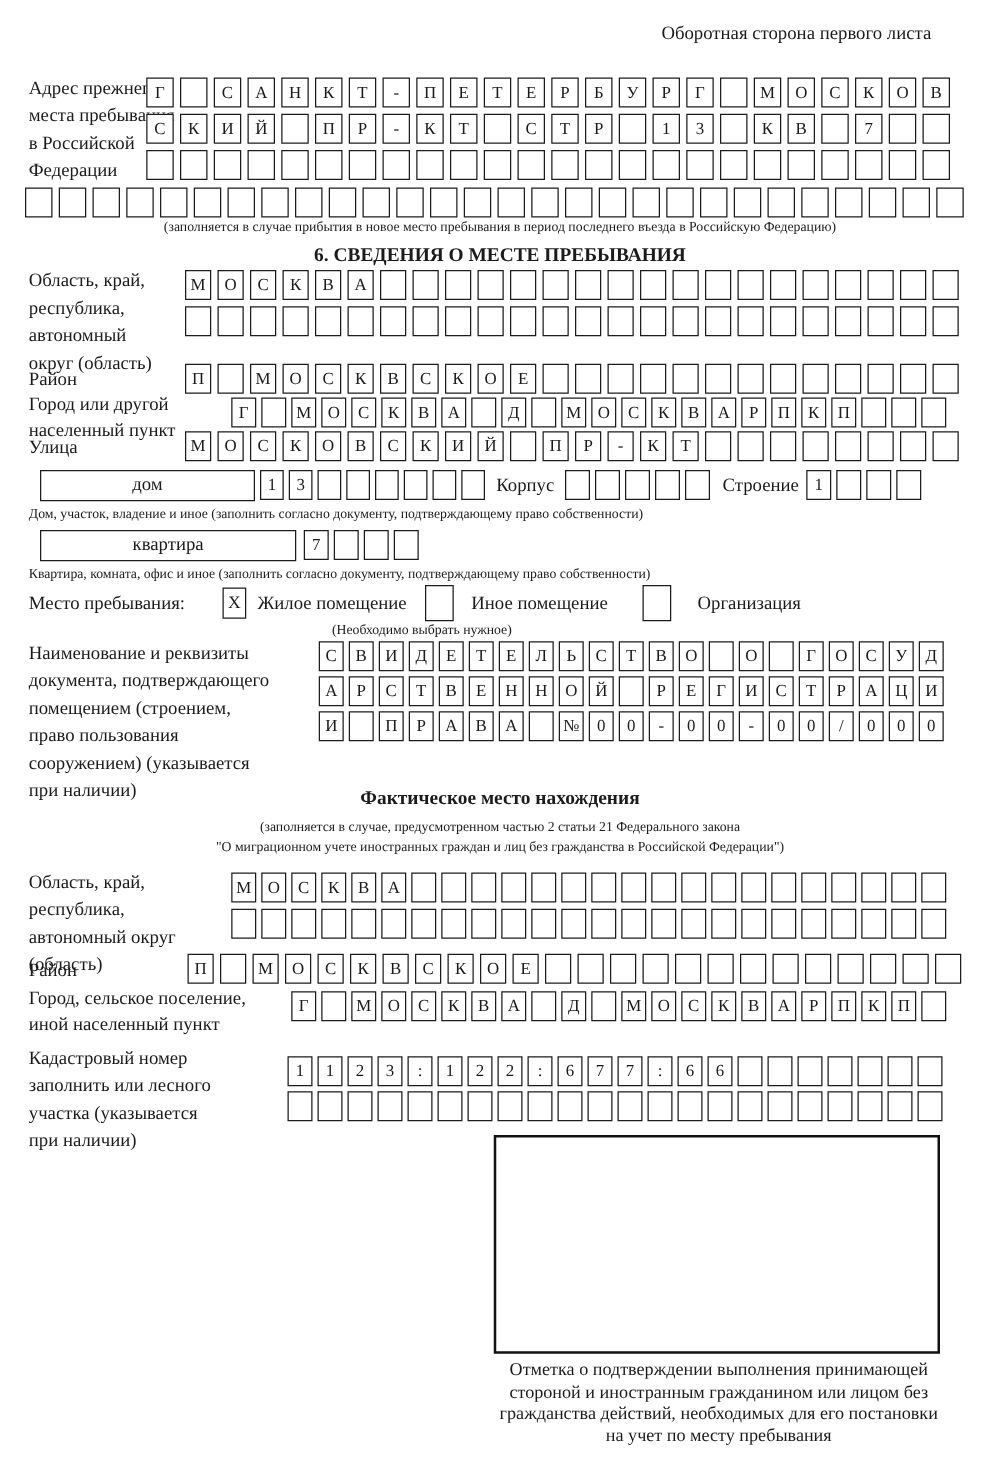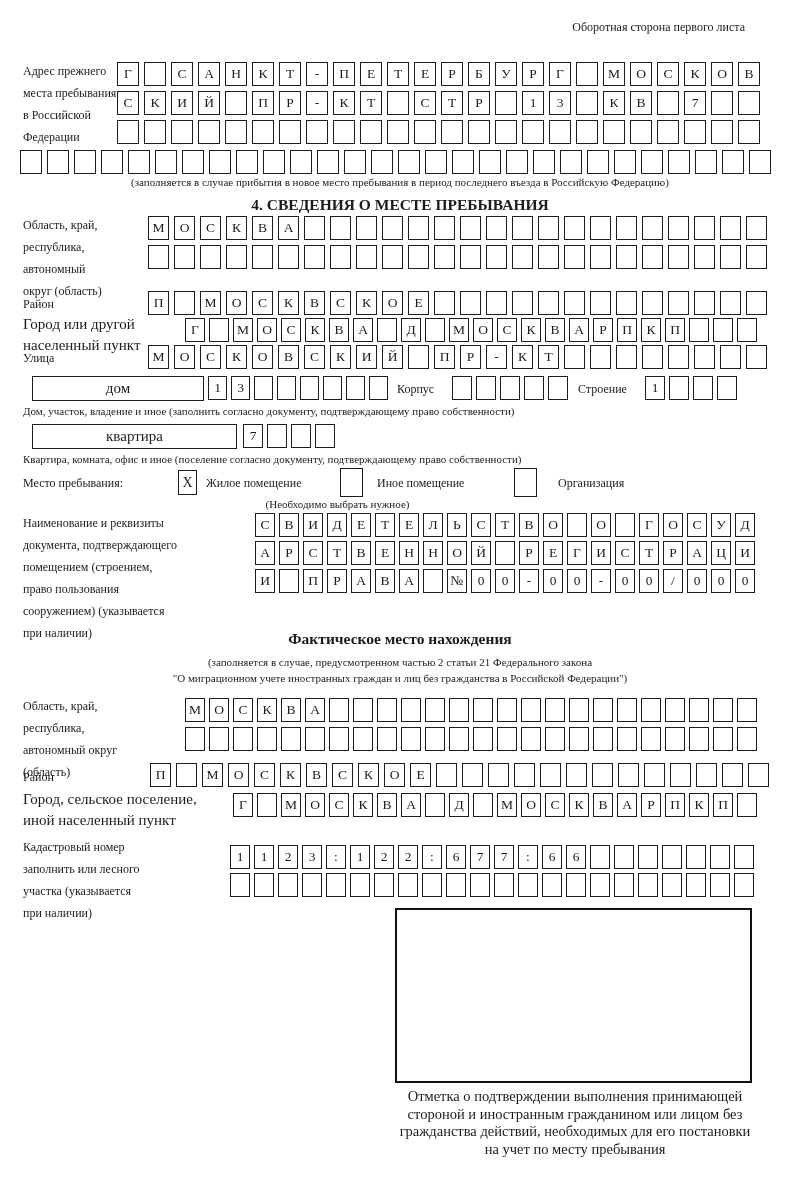--- a/index.html
+++ b/index.html
@@ -2,21 +2,21 @@
 <html lang="ru"><head>
 <meta charset="utf-8">
 <style>
   html,body{margin:0;padding:0;background:#fff;}
   .page{
     position:relative;width:800px;height:1180px;background:#ffffff;
     font-family:"Liberation Serif","DejaVu Serif",serif;color:#1b1b1b;
     overflow:hidden;
   }
   .abs{position:absolute;}
-  .lbl{font-size:12px;line-height:22px;white-space:nowrap;}
+  .lbl{font-size:15px;line-height:22px;white-space:nowrap;}
   .lbl-tight{font-size:15px;line-height:21px;white-space:nowrap;}
   .caption{font-size:11px;white-space:nowrap;}
   .center{text-align:center;width:800px;left:0;}
   .title{font-weight:bold;font-size:15.5px;}
   .cellrow{white-space:nowrap;height:24px;}
   .cell{
     display:inline-block;box-sizing:border-box;height:24px;
     border:1.5px solid #1c1c1c;background:#fff;vertical-align:top;
     text-align:center;font-size:13.5px;line-height:21px;
   }
@@ -47,21 +47,21 @@
     <div class="lbl">места пребывания</div>
     <div class="lbl">в Российской</div>
     <div class="lbl">Федерации</div>
   </div>
   <div class="abs cellrow p27" style="left:117px;top:62px;"><span class="cell">Г</span><span class="cell"></span><span class="cell">С</span><span class="cell">А</span><span class="cell">Н</span><span class="cell">К</span><span class="cell">Т</span><span class="cell">-</span><span class="cell">П</span><span class="cell">Е</span><span class="cell">Т</span><span class="cell">Е</span><span class="cell">Р</span><span class="cell">Б</span><span class="cell">У</span><span class="cell">Р</span><span class="cell">Г</span><span class="cell"></span><span class="cell">М</span><span class="cell">О</span><span class="cell">С</span><span class="cell">К</span><span class="cell">О</span><span class="cell">В</span></div>
   <div class="abs cellrow p27" style="left:117px;top:91px;"><span class="cell">С</span><span class="cell">К</span><span class="cell">И</span><span class="cell">Й</span><span class="cell"></span><span class="cell">П</span><span class="cell">Р</span><span class="cell">-</span><span class="cell">К</span><span class="cell">Т</span><span class="cell"></span><span class="cell">С</span><span class="cell">Т</span><span class="cell">Р</span><span class="cell"></span><span class="cell">1</span><span class="cell">3</span><span class="cell"></span><span class="cell">К</span><span class="cell">В</span><span class="cell"></span><span class="cell">7</span><span class="cell"></span><span class="cell"></span></div>
   <div class="abs cellrow p27" style="left:117px;top:120px;"><span class="cell"></span><span class="cell"></span><span class="cell"></span><span class="cell"></span><span class="cell"></span><span class="cell"></span><span class="cell"></span><span class="cell"></span><span class="cell"></span><span class="cell"></span><span class="cell"></span><span class="cell"></span><span class="cell"></span><span class="cell"></span><span class="cell"></span><span class="cell"></span><span class="cell"></span><span class="cell"></span><span class="cell"></span><span class="cell"></span><span class="cell"></span><span class="cell"></span><span class="cell"></span><span class="cell"></span></div>
   <div class="abs cellrow p27" style="left:20px;top:150px;"><span class="cell"></span><span class="cell"></span><span class="cell"></span><span class="cell"></span><span class="cell"></span><span class="cell"></span><span class="cell"></span><span class="cell"></span><span class="cell"></span><span class="cell"></span><span class="cell"></span><span class="cell"></span><span class="cell"></span><span class="cell"></span><span class="cell"></span><span class="cell"></span><span class="cell"></span><span class="cell"></span><span class="cell"></span><span class="cell"></span><span class="cell"></span><span class="cell"></span><span class="cell"></span><span class="cell"></span><span class="cell"></span><span class="cell"></span><span class="cell"></span><span class="cell"></span></div>
   <div class="abs caption center" style="top:176px;">(заполняется в случае прибытия в новое место пребывания в период последнего въезда в Российскую Федерацию)</div>
 
-  <div class="abs title center" style="top:196px;">4. СВЕДЕНИЯ О МЕСТЕ ПРЕБЫВАНИЯ</div>
+  <div class="abs title center" style="top:196px;">6. СВЕДЕНИЯ О МЕСТЕ ПРЕБЫВАНИЯ</div>
 
   <div class="abs" style="left:23px;top:214px;">
     <div class="lbl">Область, край,</div>
     <div class="lbl">республика,</div>
     <div class="lbl">автономный</div>
     <div class="lbl">округ (область)</div>
   </div>
   <div class="abs cellrow p26" style="left:148px;top:216px;"><span class="cell">М</span><span class="cell">О</span><span class="cell">С</span><span class="cell">К</span><span class="cell">В</span><span class="cell">А</span><span class="cell"></span><span class="cell"></span><span class="cell"></span><span class="cell"></span><span class="cell"></span><span class="cell"></span><span class="cell"></span><span class="cell"></span><span class="cell"></span><span class="cell"></span><span class="cell"></span><span class="cell"></span><span class="cell"></span><span class="cell"></span><span class="cell"></span><span class="cell"></span><span class="cell"></span><span class="cell"></span></div>
   <div class="abs cellrow p26" style="left:148px;top:245px;"><span class="cell"></span><span class="cell"></span><span class="cell"></span><span class="cell"></span><span class="cell"></span><span class="cell"></span><span class="cell"></span><span class="cell"></span><span class="cell"></span><span class="cell"></span><span class="cell"></span><span class="cell"></span><span class="cell"></span><span class="cell"></span><span class="cell"></span><span class="cell"></span><span class="cell"></span><span class="cell"></span><span class="cell"></span><span class="cell"></span><span class="cell"></span><span class="cell"></span><span class="cell"></span><span class="cell"></span></div>
 
@@ -80,21 +80,21 @@
   <div class="abs wbox" style="left:32px;top:376px;width:172px;">дом</div>
   <div class="abs cellrow p23" style="left:208px;top:376px;"><span class="cell">1</span><span class="cell">3</span><span class="cell"></span><span class="cell"></span><span class="cell"></span><span class="cell"></span><span class="cell"></span><span class="cell"></span></div>
   <div class="abs lbl" style="left:397px;top:378px;">Корпус</div>
   <div class="abs cellrow p24" style="left:452px;top:376px;"><span class="cell"></span><span class="cell"></span><span class="cell"></span><span class="cell"></span><span class="cell"></span></div>
   <div class="abs lbl" style="left:578px;top:378px;">Строение</div>
   <div class="abs cellrow p24" style="left:645px;top:376px;"><span class="cell">1</span><span class="cell"></span><span class="cell"></span><span class="cell"></span></div>
   <div class="abs caption" style="left:23px;top:405px;">Дом, участок, владение и иное (заполнить согласно документу, подтверждающему право собственности)</div>
 
   <div class="abs wbox" style="left:32px;top:424px;width:205px;">квартира</div>
   <div class="abs cellrow p24" style="left:243px;top:424px;"><span class="cell">7</span><span class="cell"></span><span class="cell"></span><span class="cell"></span></div>
-  <div class="abs caption" style="left:23px;top:453px;">Квартира, комната, офис и иное (поселение согласно документу, подтверждающему право собственности)</div>
+  <div class="abs caption" style="left:23px;top:453px;">Квартира, комната, офис и иное (заполнить согласно документу, подтверждающему право собственности)</div>
 
   <div class="abs lbl" style="left:23px;top:472px;">Место пребывания:</div>
   <div class="abs chk" style="left:178px;top:470px;width:19px;height:25px;line-height:23px;">X</div>
   <div class="abs lbl" style="left:206px;top:472px;">Жилое помещение</div>
   <div class="abs chk" style="left:340px;top:468px;width:23px;height:29px;line-height:27px;"></div>
   <div class="abs lbl" style="left:377px;top:472px;">Иное помещение</div>
   <div class="abs chk" style="left:514px;top:468px;width:23px;height:29px;line-height:27px;"></div>
   <div class="abs lbl" style="left:558px;top:472px;">Организация</div>
   <div class="abs caption" style="left:240px;top:498px;width:195px;text-align:center;">(Необходимо выбрать нужное)</div>
 

